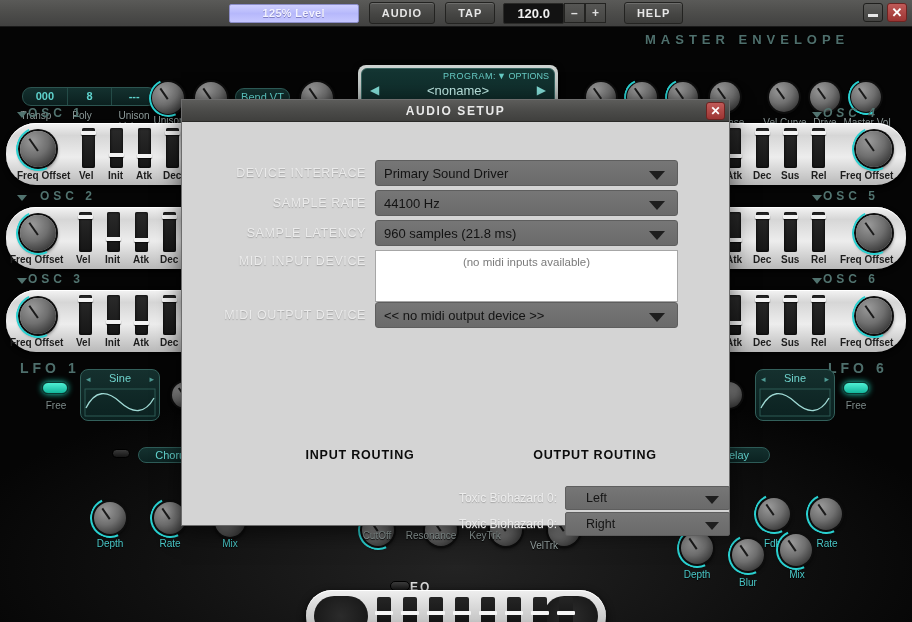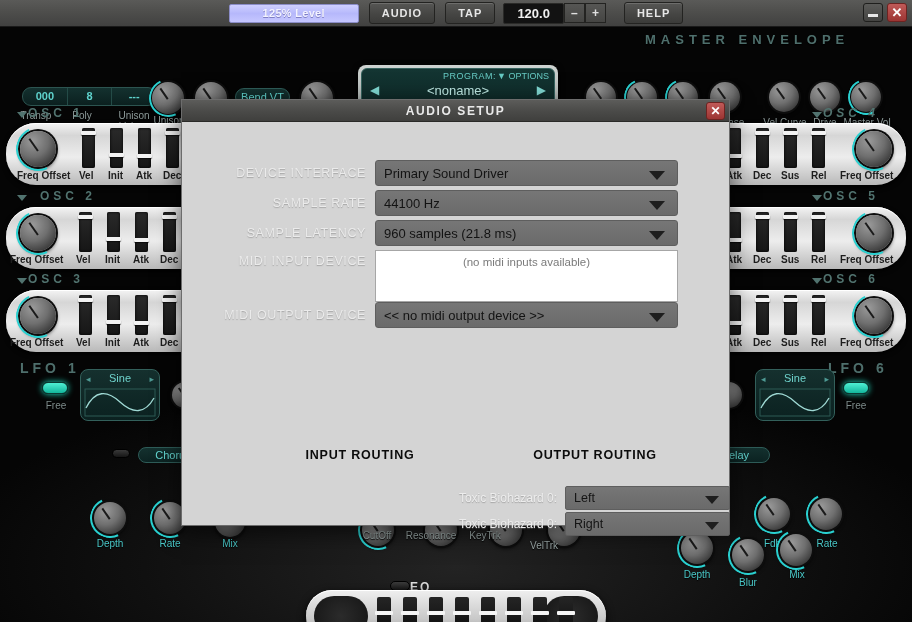--- a/index.html
+++ b/index.html
@@ -185,21 +185,21 @@
     width:303px; height:52px; background:#fff; border:1px solid #a6a6a6;
     display:flex; align-items:flex-start; justify-content:center; padding-top:5px;
     color:#7b7b7b; font-size:11.5px;
   }
   .routing-head { position:absolute; font-size:12.5px; font-weight:bold; color:#0b0b0b; letter-spacing:.8px; }
   .route-row { position:absolute; display:flex; align-items:center; height:24px; }
   .route-label { width:148px; text-align:right; padding-right:8px; color:#ededed; font-size:12px;
                  text-shadow:0 1px 1px rgba(120,120,120,.5); }
   .route-combo { width:165px; height:24px; background:linear-gradient(180deg,#767676,#6a6a6a);
                  border:1px solid #5e5e5e; border-radius:2px; position:relative;
-                 display:flex; align-items:center; padding-left:8px; color:#141414; font-size:12.5px; }
+                 display:flex; align-items:center; padding-left:20px; color:#141414; font-size:12.5px; }
   .route-combo .carr { position:absolute; right:10px; top:9px; width:0;height:0;
                  border-left:7px solid transparent;border-right:7px solid transparent;border-top:8px solid #1e1e1e; }
 </style>
 </head>
 <body>
 
 <div id="titlebar">
   <div id="titlebar-inner">
     <div id="level-meter">125% Level</div>
     <div class="tb-btn">AUDIO</div>

